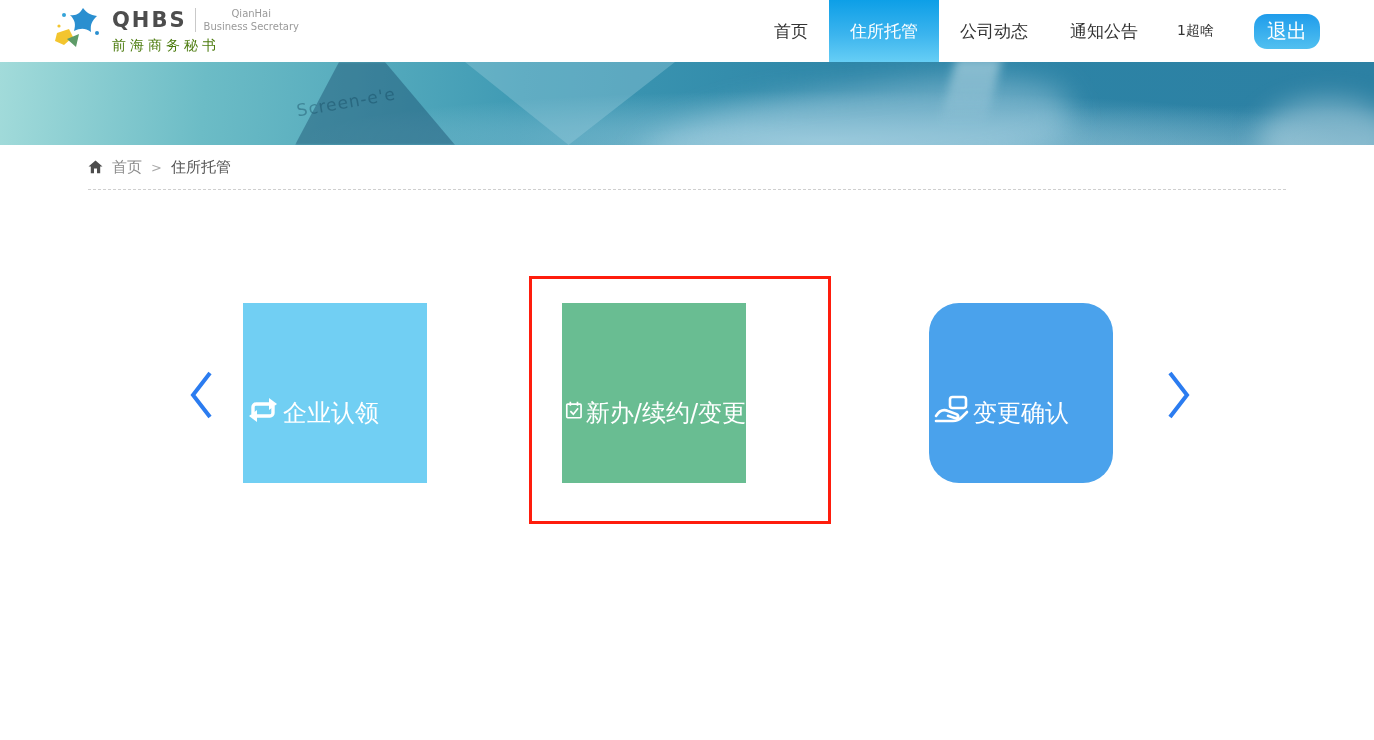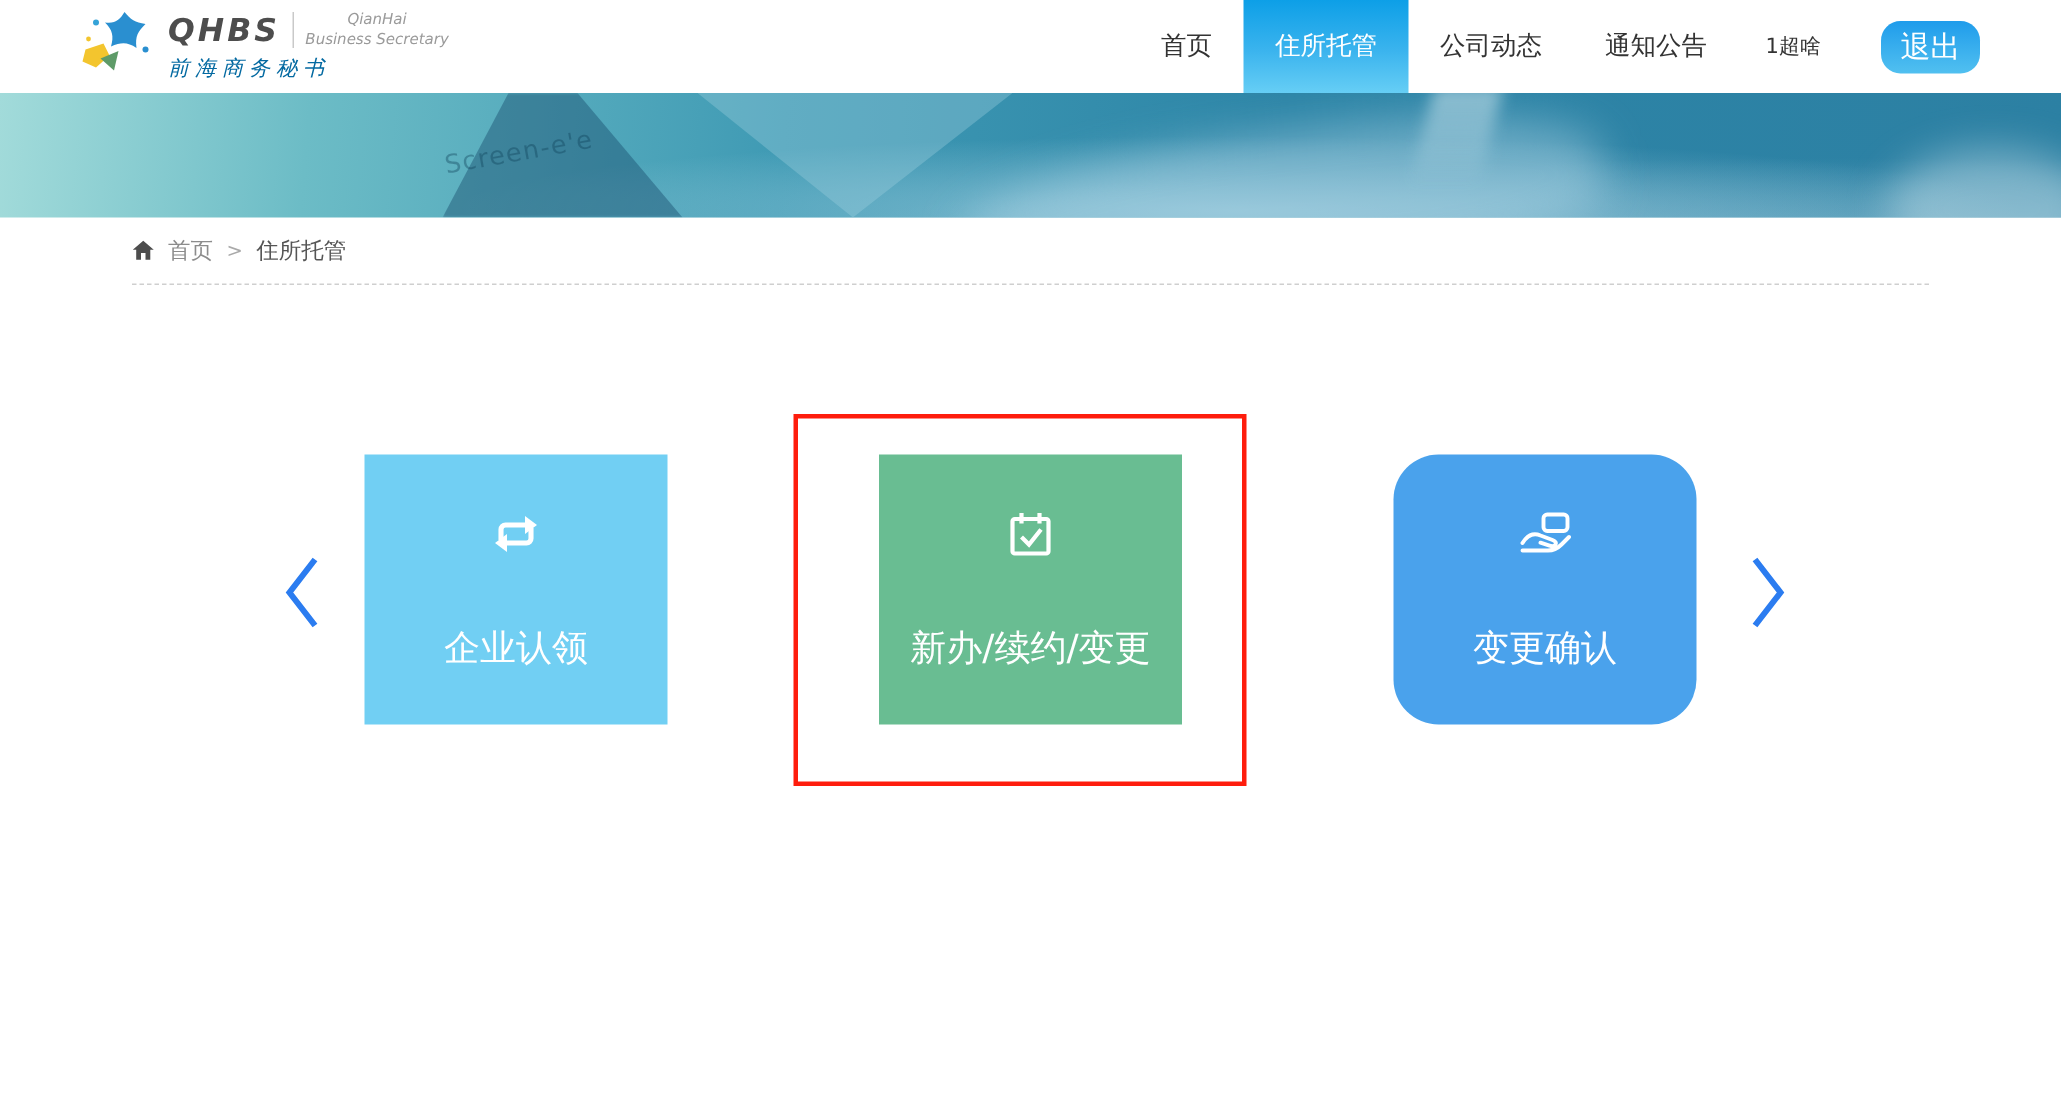--- a/index.html
+++ b/index.html
@@ -5,26 +5,26 @@
   * { margin:0; padding:0; box-sizing:border-box; }
   html,body { width:1374px; height:740px; background:#fff;
     font-family:"DejaVu Sans","Liberation Sans",sans-serif; overflow:hidden; }
   .page { position:relative; width:1374px; height:740px; background:#fff; }
 
   
   .header { position:relative; height:62px; background:#fff; display:flex;
     align-items:center; justify-content:space-between; padding:0 54px 0 52px; z-index:5; }
   .brand { display:flex; align-items:center; gap:8px; cursor:pointer; }
   .logo-mark { width:52px; height:50px; flex:0 0 auto; }
-  .brand-text { display:flex; flex-direction:column;font-style:italic; }
+  .brand-text { display:flex; flex-direction:column; }
   .brand-row { display:flex; align-items:center; gap:8px; }
   .brand-abbr { font-size:21px; font-weight:bold; color:#4d4d4d; letter-spacing:2px; }
   .brand-divider { width:1px; height:24px; background:#c9c9c9; }
   .brand-tagline { font-size:10px; color:#9a9a9a; line-height:1.3;text-align:center; }
-  .brand-cn { font-size:14px; color:#0369a1; letter-spacing:4px; margin-top:4px; }
+  .brand-cn { font-size:14px; color:#4d7c0f; letter-spacing:4px; margin-top:4px; }
 
   .nav { display:flex; align-items:center; height:62px; }
   .nav-item { height:62px; line-height:62px; padding:0 21px; font-size:17px;
     color:#333; cursor:pointer; white-space:nowrap; }
   .nav-item.active { background:linear-gradient(180deg,#0d9fe7 0%,#3bb4ee 55%,#66cef5 100%);
     color:#fff; }
   .nav-user { padding:0 18px; font-size:14px; color:#333; cursor:pointer; white-space:nowrap; }
   .logout-btn { margin-left:22px; padding:4px 13px; border:none; border-radius:13px;
     background:linear-gradient(180deg,#1f9ceb 0%,#51c0f0 100%); color:#fff; font-size:20px;
     cursor:pointer; font-family:inherit; }
@@ -53,23 +53,23 @@
   
   .breadcrumb-wrap { margin:0 88px; padding:13px 0 12px;
     border-bottom:1px dashed #cfcfcf; display:flex; align-items:center; gap:9px; }
   .crumb-home-icon { display:inline-flex; margin-top:-1px; }
   .crumb-home { font-size:15px; color:#8c8c8c; cursor:pointer; }
   .crumb-sep { font-size:13px; color:#a9a9a9; }
   .crumb-current { font-size:15px; color:#555; }
 
   
   .stage { position:relative; height:557px; }
-  .tile { position:absolute; top:113px; width:202px; height:180px; display:flex;
-    flex-direction:column; align-items:center; cursor:pointer; }
-  .tile-1 { left:243px; } .tile-2 { left:586px; } .tile-3 { left:929px; }
+  .tile { position:absolute; top:113px; width:184px; height:180px; display:flex;
+    flex-direction:row; align-items:center; cursor:pointer; }
+  .tile-1 { left:243px; } .tile-2 { left:562px; } .tile-3 { left:929px; }
   .tile svg.tile-icon { margin-top:33px; }
   .tile-label { margin-top:40px; font-size:24px; color:#fff; white-space:nowrap; }
   .arrow-btn { position:absolute; top:179px; width:30px; height:52px; background:none;
     border:none; padding:0; cursor:pointer; }
   .arrow-prev { left:186px; } .arrow-next { left:1164px; }
   .highlight-box { position:absolute; left:529px; top:86px; width:302px; height:248px;
     border:3px solid #fe1d0d; pointer-events:none; }
 </style>
 </head>
 <body>

